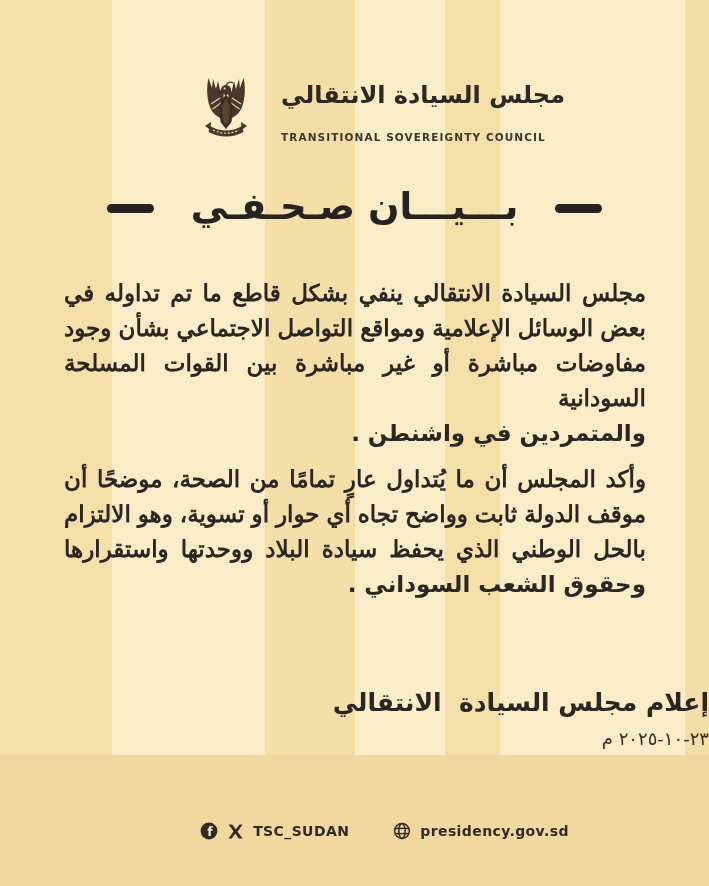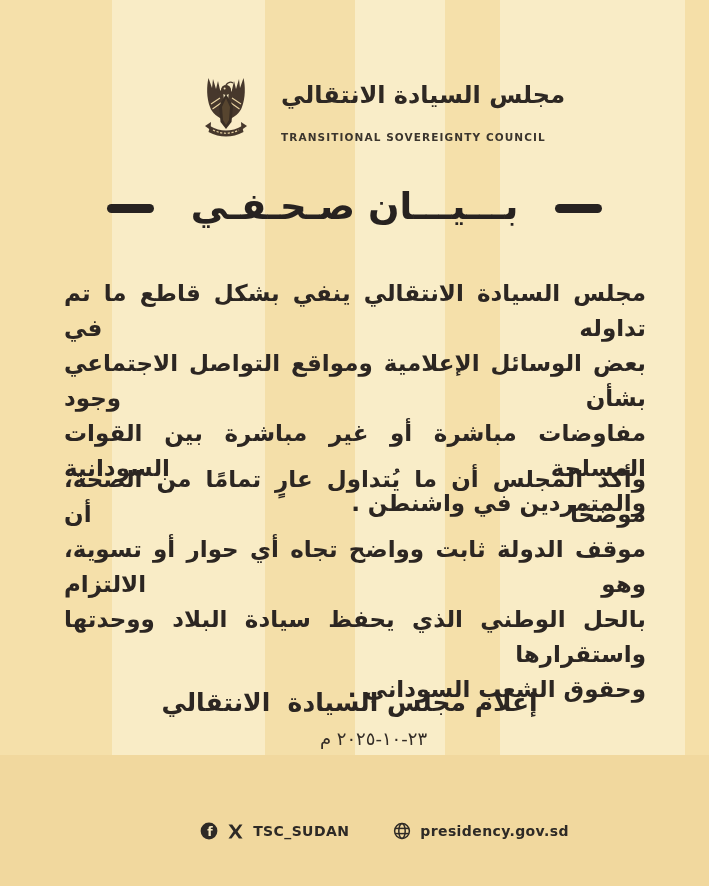--- a/index.html
+++ b/index.html
@@ -75,25 +75,26 @@
   .para-1 { top: 276px; }
   .para-2 { top: 462px; }
   .stmt-line {
     font-size: 23px; font-weight: bold; color: #2c2622;
     line-height: 35px; white-space: nowrap;
   }
   .stmt-line.justified {
     white-space: normal;
     text-align: justify;
     text-align-last: justify;
+    font-family: Liberation Serif, serif;
   }
   .stmt-line.last { text-align: right; }
 
   
-  .signature { position: absolute; top: 686px; left: 0; right: 10px; text-align: center; }
+  .signature { position: absolute; top: 686px; left: 0; right: 0; text-align: right; }
   .issuer {
     direction: rtl;
     font-size: 25px; font-weight: bold; color: #2c2622;
     line-height: 34px; white-space: pre-wrap;
   }
   .date {
     direction: rtl;
     margin-top: 5px;
     font-size: 18px; font-weight: normal; color: #332c26;
     line-height: 28px;

